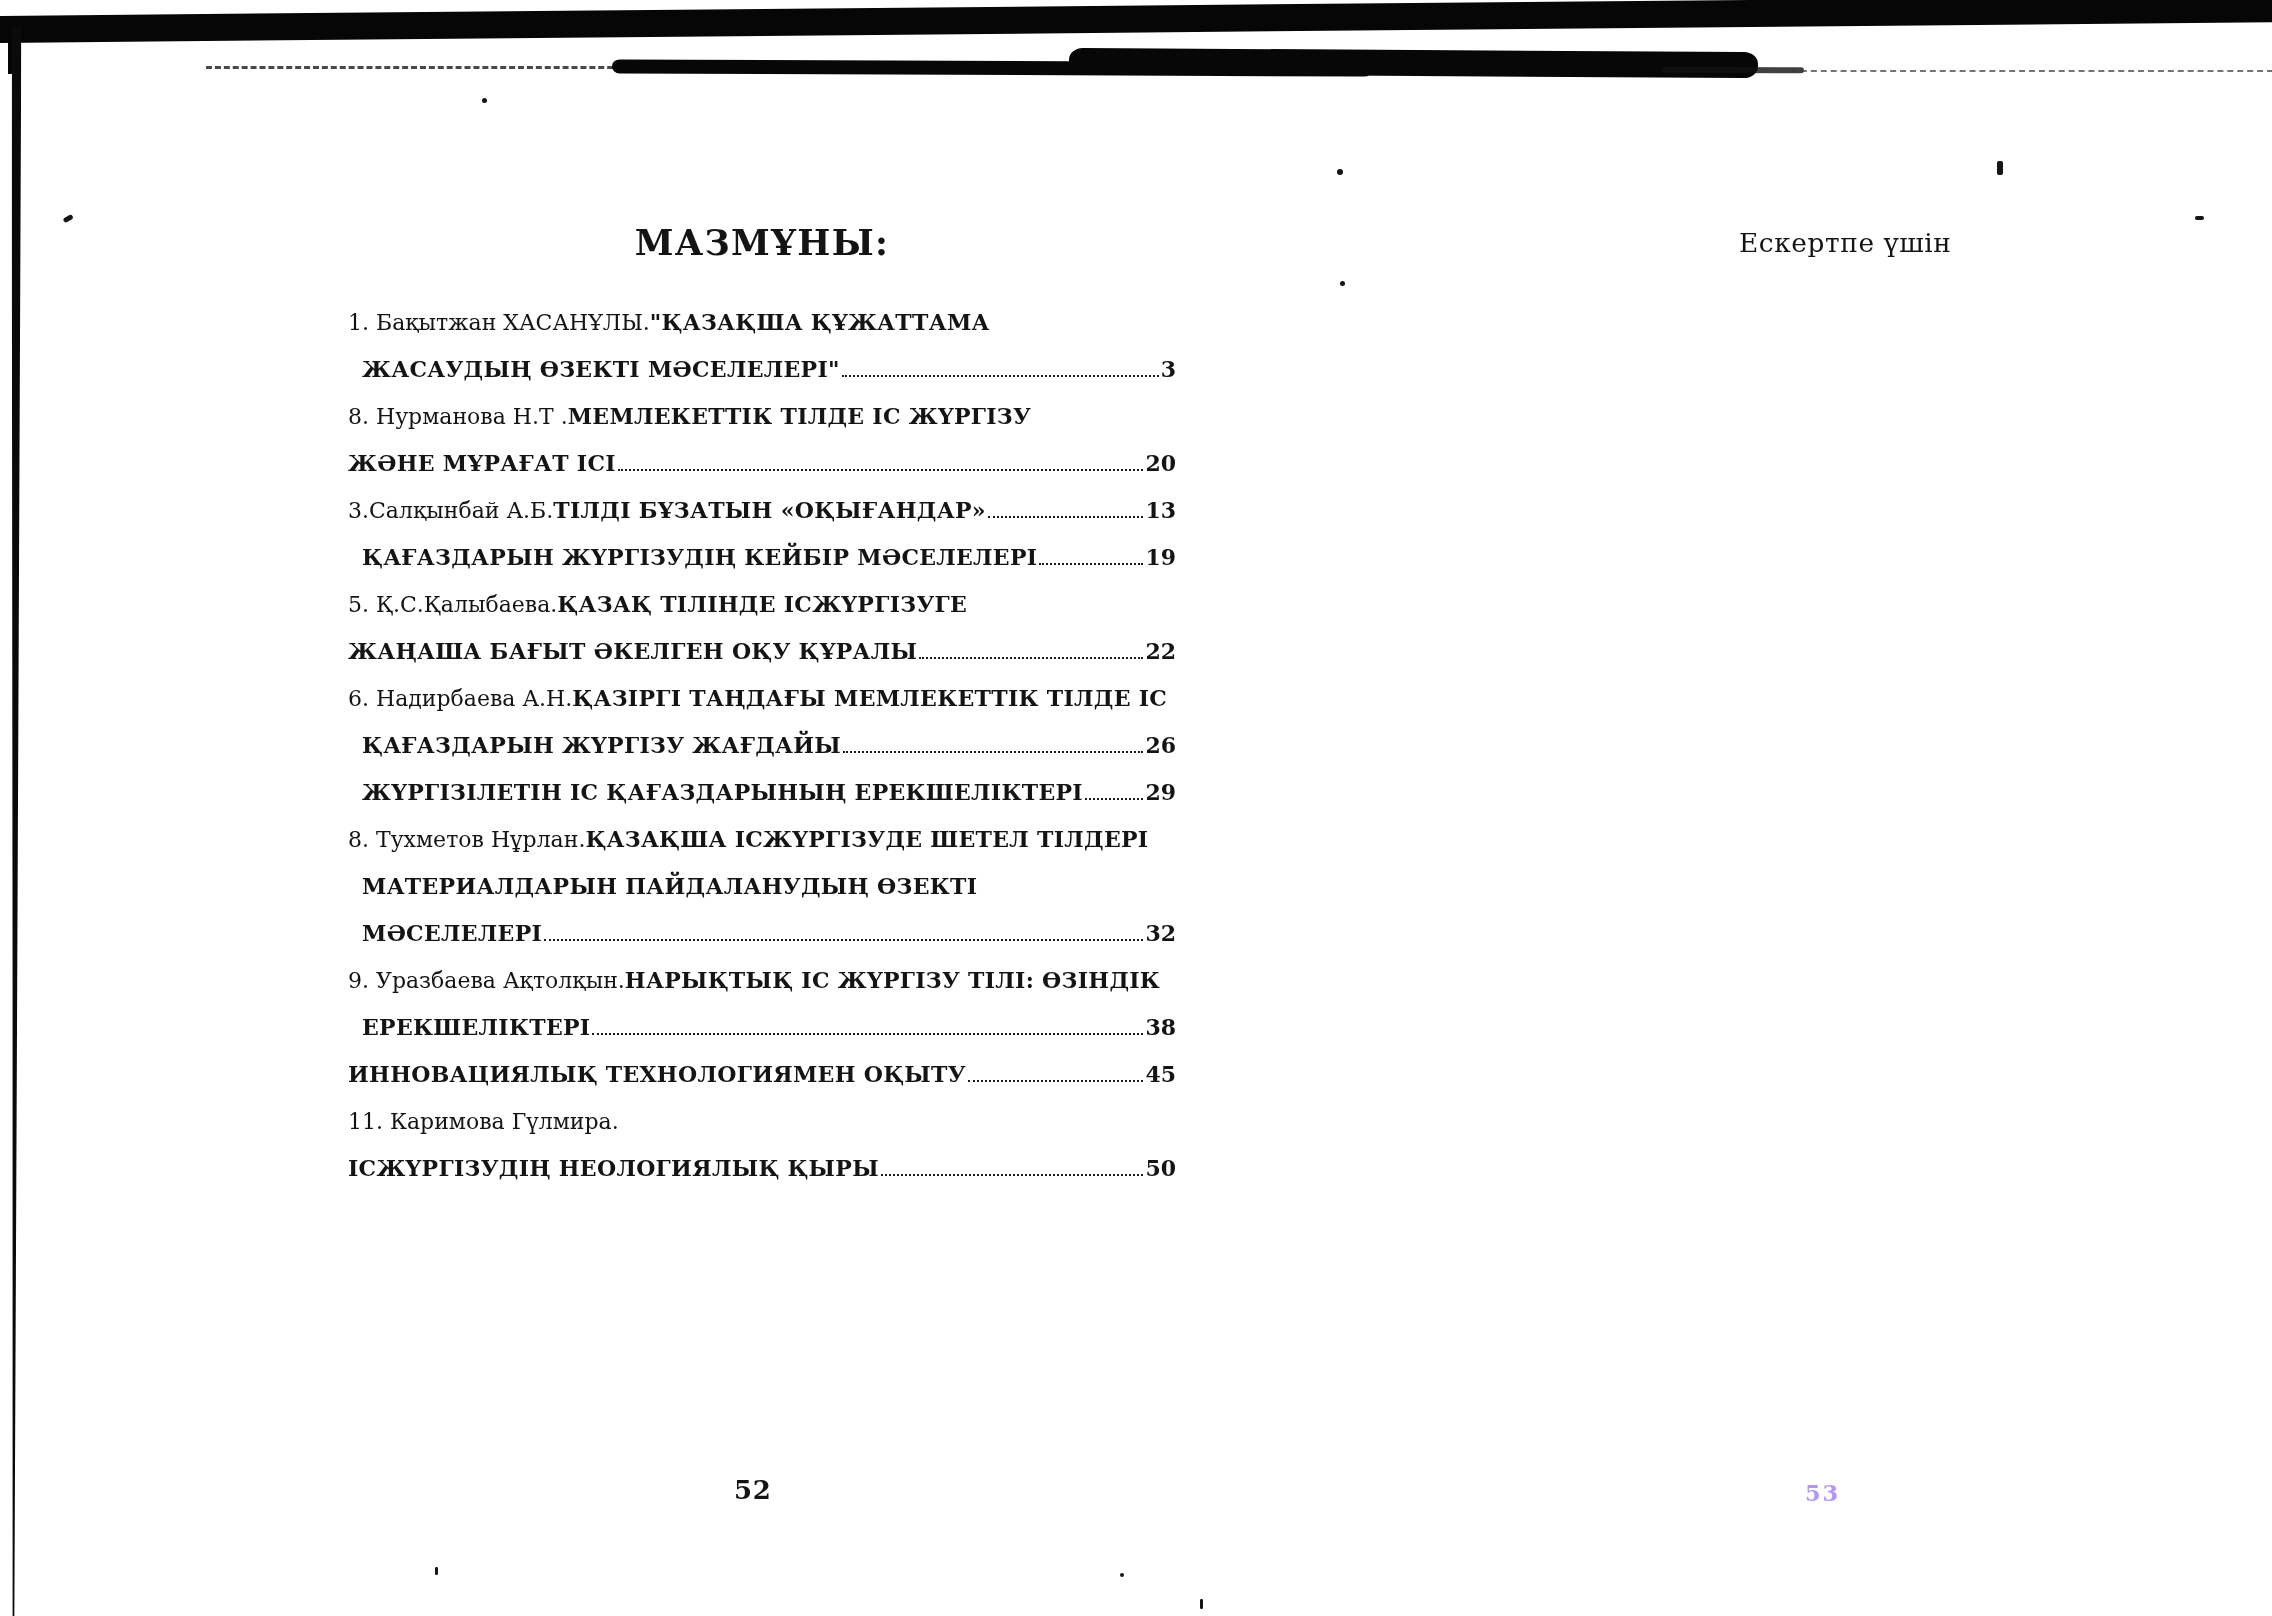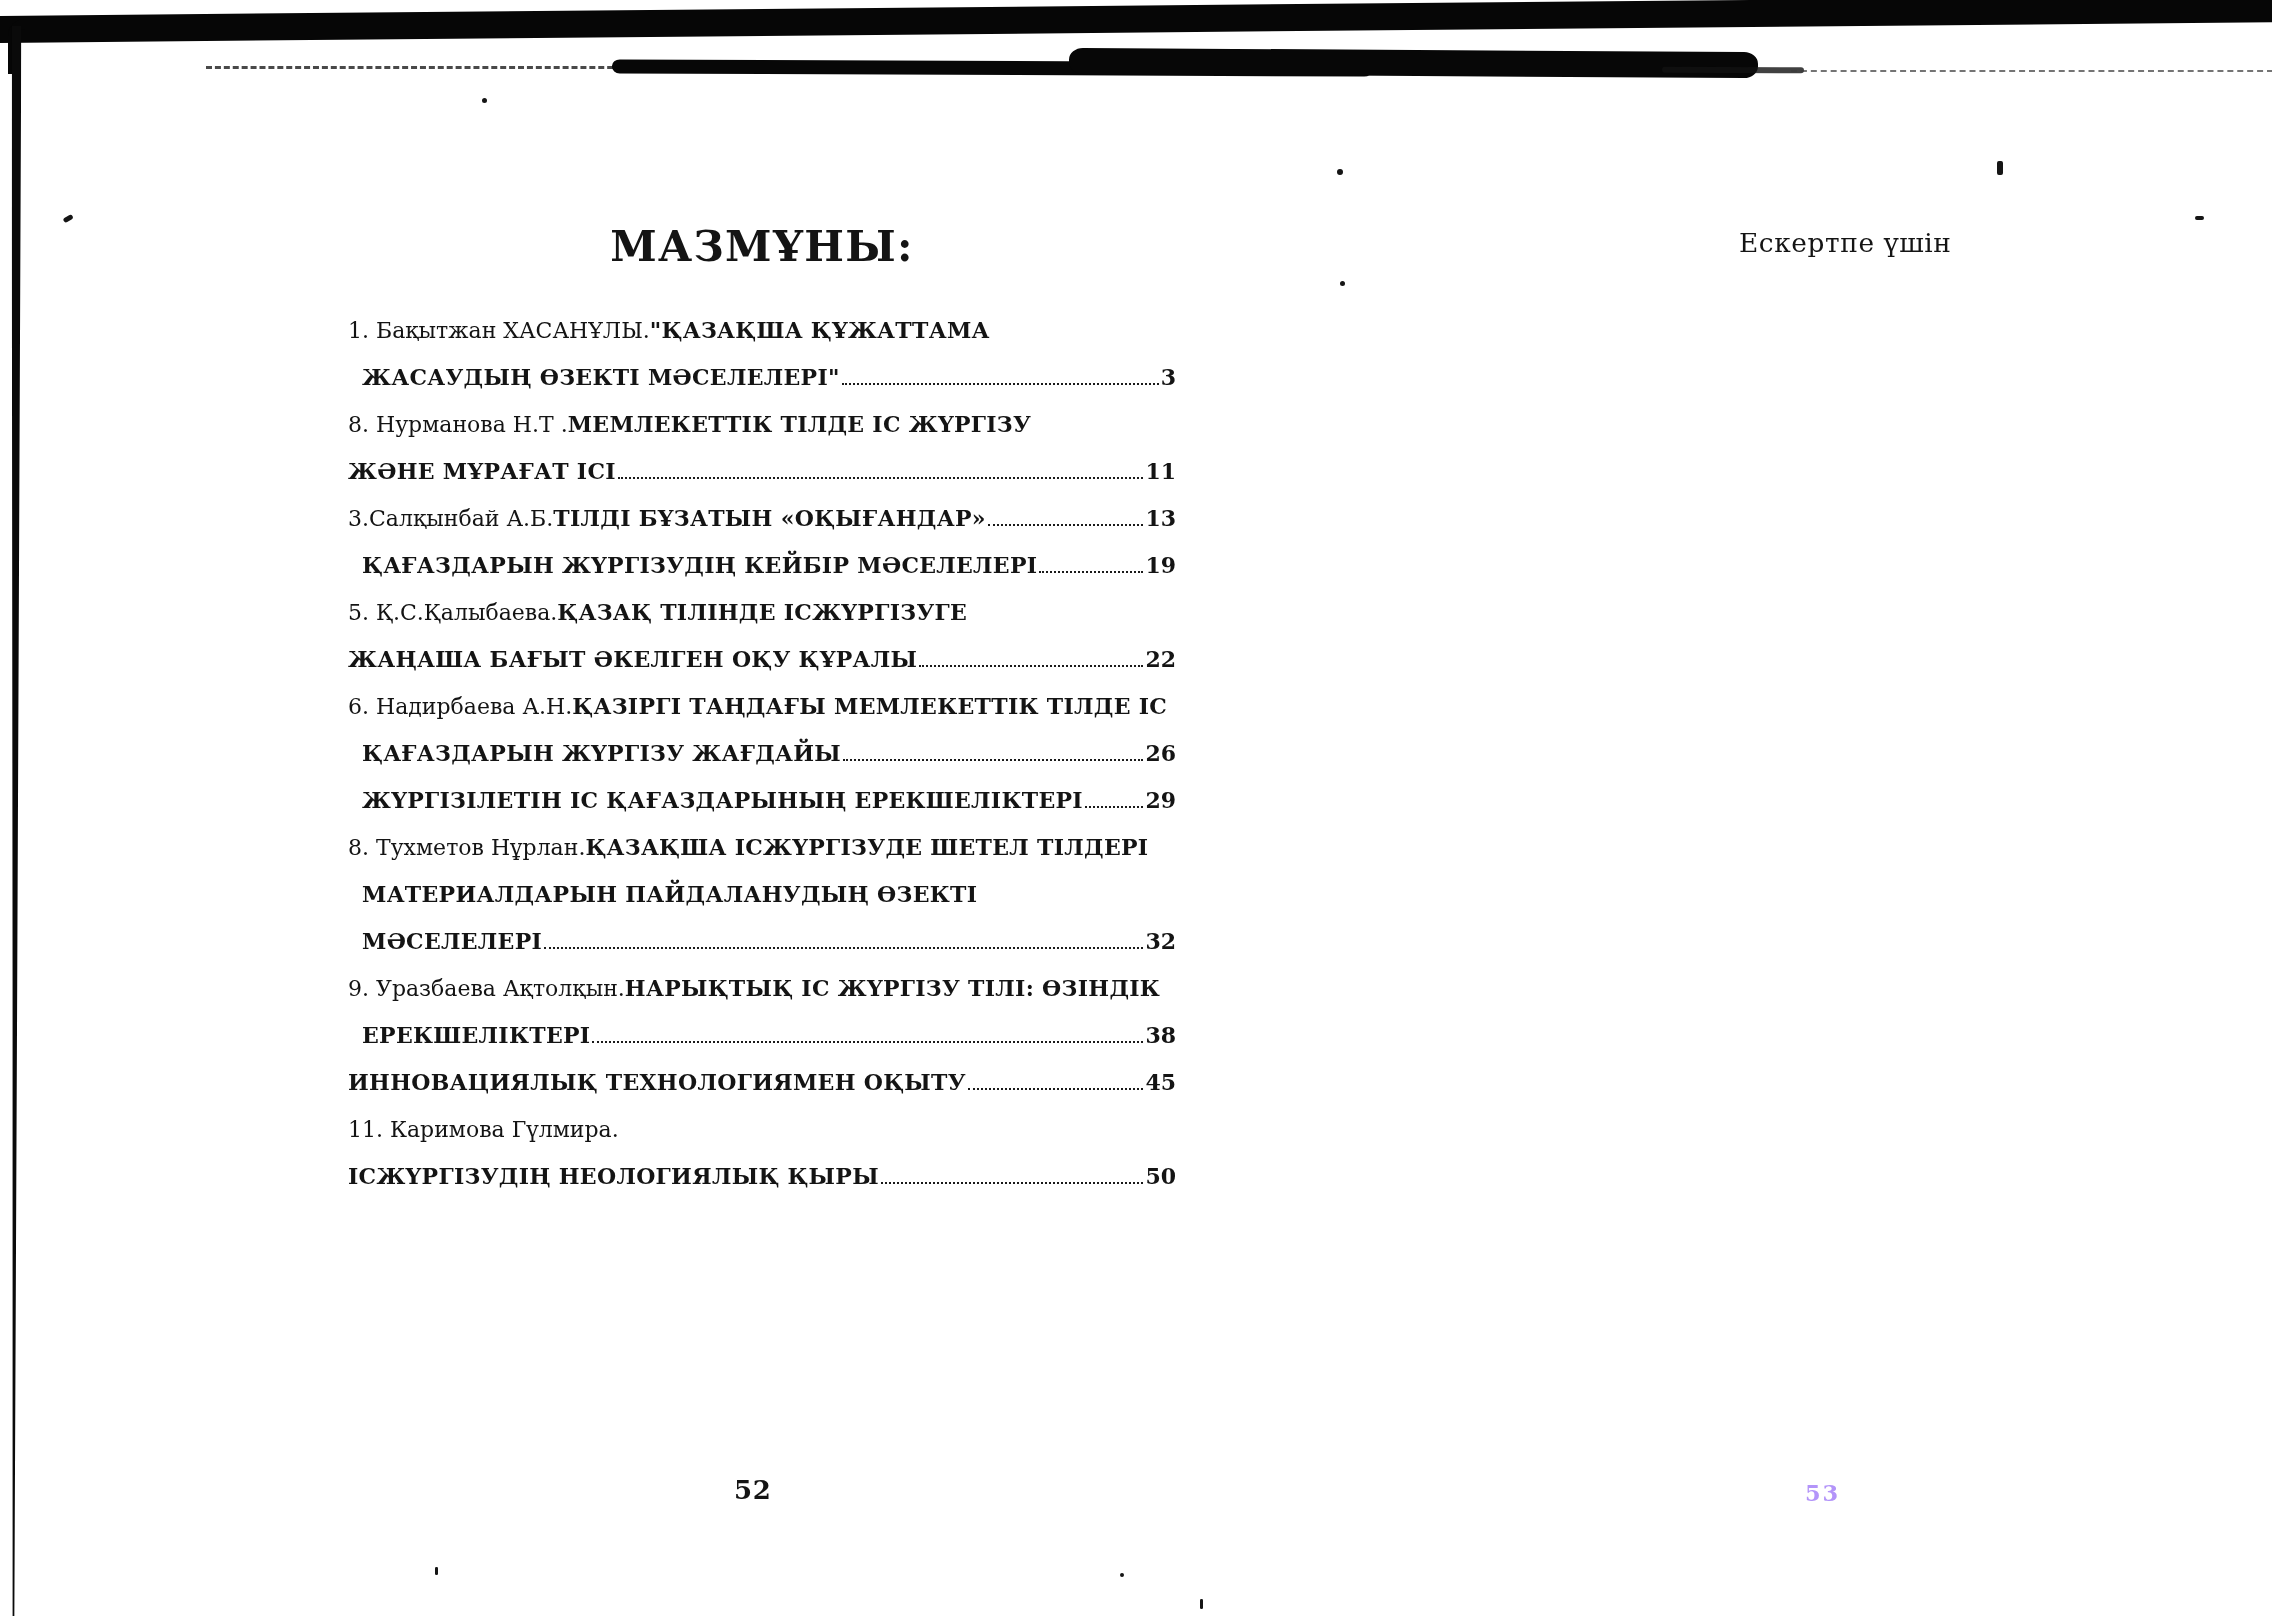--- a/index.html
+++ b/index.html
@@ -44,21 +44,21 @@
     background:#111;border-radius:3.2px;opacity:.8;transform:rotate(0.3deg);
   }
   .scan-dash-right{
     position:absolute;left:1791px;top:70px;width:482px;height:0;
     border-top:2.6px dashed #3a3a3a;opacity:.7;
   }
   .speck{position:absolute;background:#151515;border-radius:50%;}
   
   .toc-col{position:absolute;left:348px;top:222px;width:828px;}
   .doc-title{
-    text-align:center;font-size:42px;font-weight:bold;
+    text-align:center;font-size:35px;font-weight:bold;
     letter-spacing:1.3px;margin:0 0 24.5px 0;
   }
   .toc-list{width:100%;}
   .toc-row{
     height:47px;display:flex;align-items:flex-end;
     white-space:nowrap;font-size:22px;
   }
   .toc-row .pre{font-weight:normal;line-height:1.05;}
   .toc-row .main{font-weight:bold;line-height:1.05;letter-spacing:0.3px;}
   .toc-row .leader{
@@ -119,21 +119,21 @@
           <span class="leader"></span>
           <span class="pg">3</span>
         </div>
         <div class="toc-row">
           <span class="pre">8. Нурманова Н.Т . </span>
           <span class="main">МЕМЛЕКЕТТІК ТІЛДЕ ІС ЖҮРГІЗУ</span>
         </div>
         <div class="toc-row">
           <span class="main">ЖӘНЕ МҰРАҒАТ ІСІ</span>
           <span class="leader"></span>
-          <span class="pg">11</span>
+          <span class="pg">20</span>
         </div>
         <div class="toc-row">
           <span class="pre">3.Салқынбай А.Б. </span>
           <span class="main">ТІЛДІ БҰЗАТЫН «ОҚЫҒАНДАР»</span>
           <span class="leader"></span>
           <span class="pg">13</span>
         </div>
         <div class="toc-row indent">
           <span class="main">ҚАҒАЗДАРЫН ЖҮРГІЗУДІҢ КЕЙБІР МӘСЕЛЕЛЕРІ</span>
           <span class="leader"></span>

